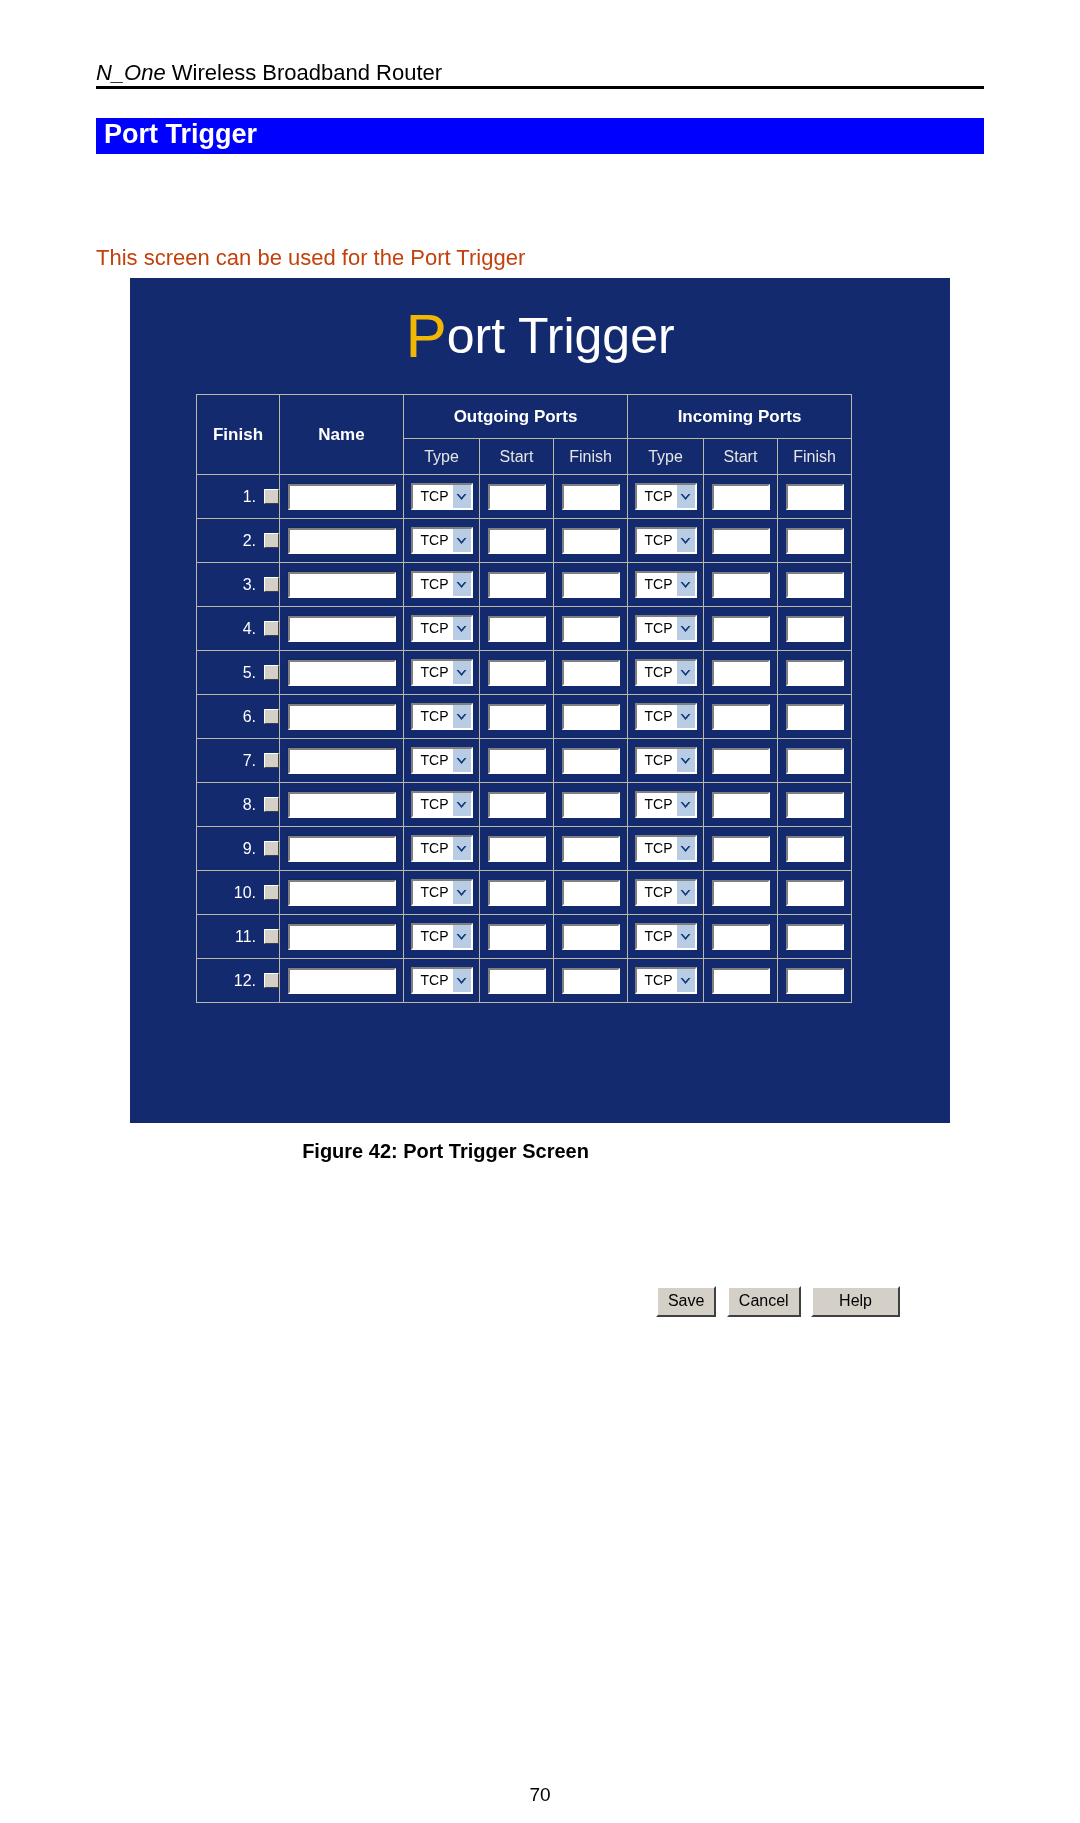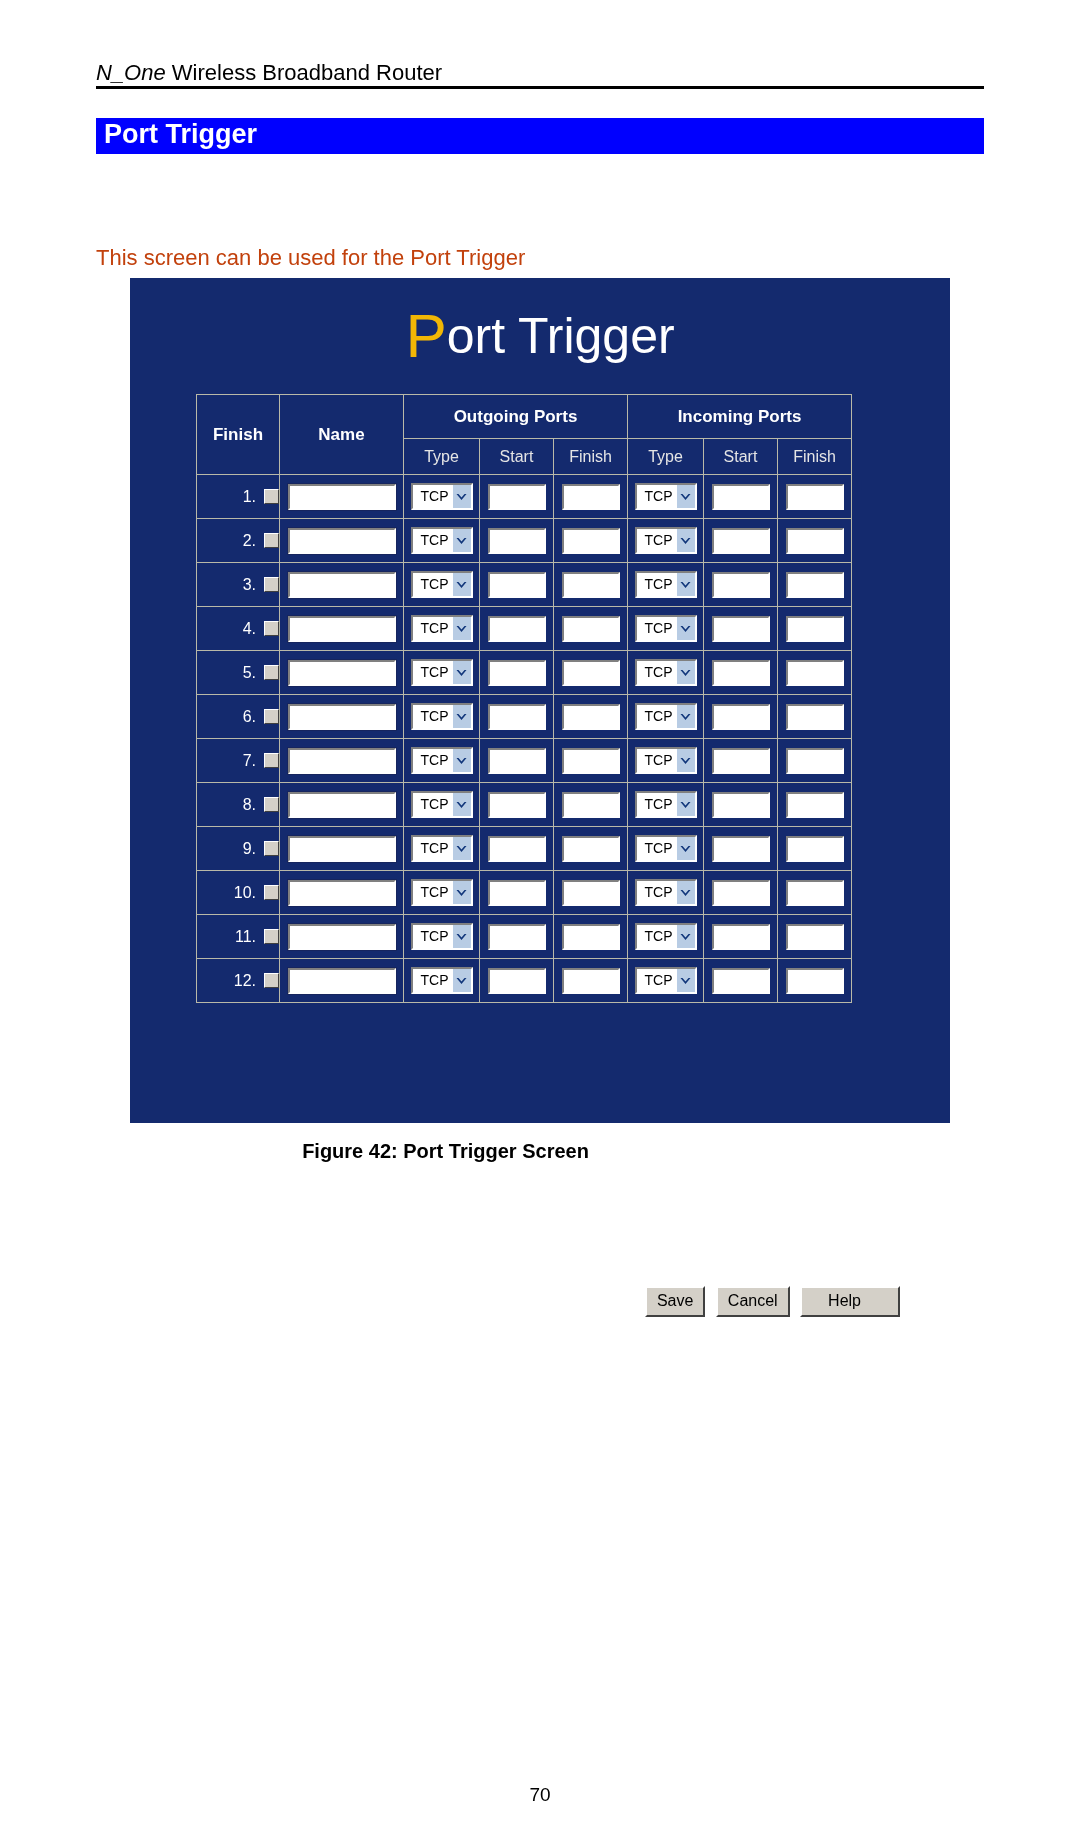--- a/index.html
+++ b/index.html
@@ -159,21 +159,21 @@
     background:#d4d0c8;
     border:2px solid;
     border-color:#ffffff #404040 #404040 #ffffff;
     font-size:16px; color:#000;
     padding:3px 10px 4px 10px;
     margin-left:6px;
     font-family:"Liberation Sans", sans-serif;
     line-height:20px;
     text-align:center;
   }
-  .btn.wide { padding-left:26px; padding-right:37px; }
+  .btn.wide { padding-left:26px; padding-right:26px; }
 
   
   .caption {
     position:absolute; left:0; top:1140px; width:891px;
     text-align:center;
     font-size:20px; font-weight:bold; color:#000;
   }
 
   
   .pagenum {

